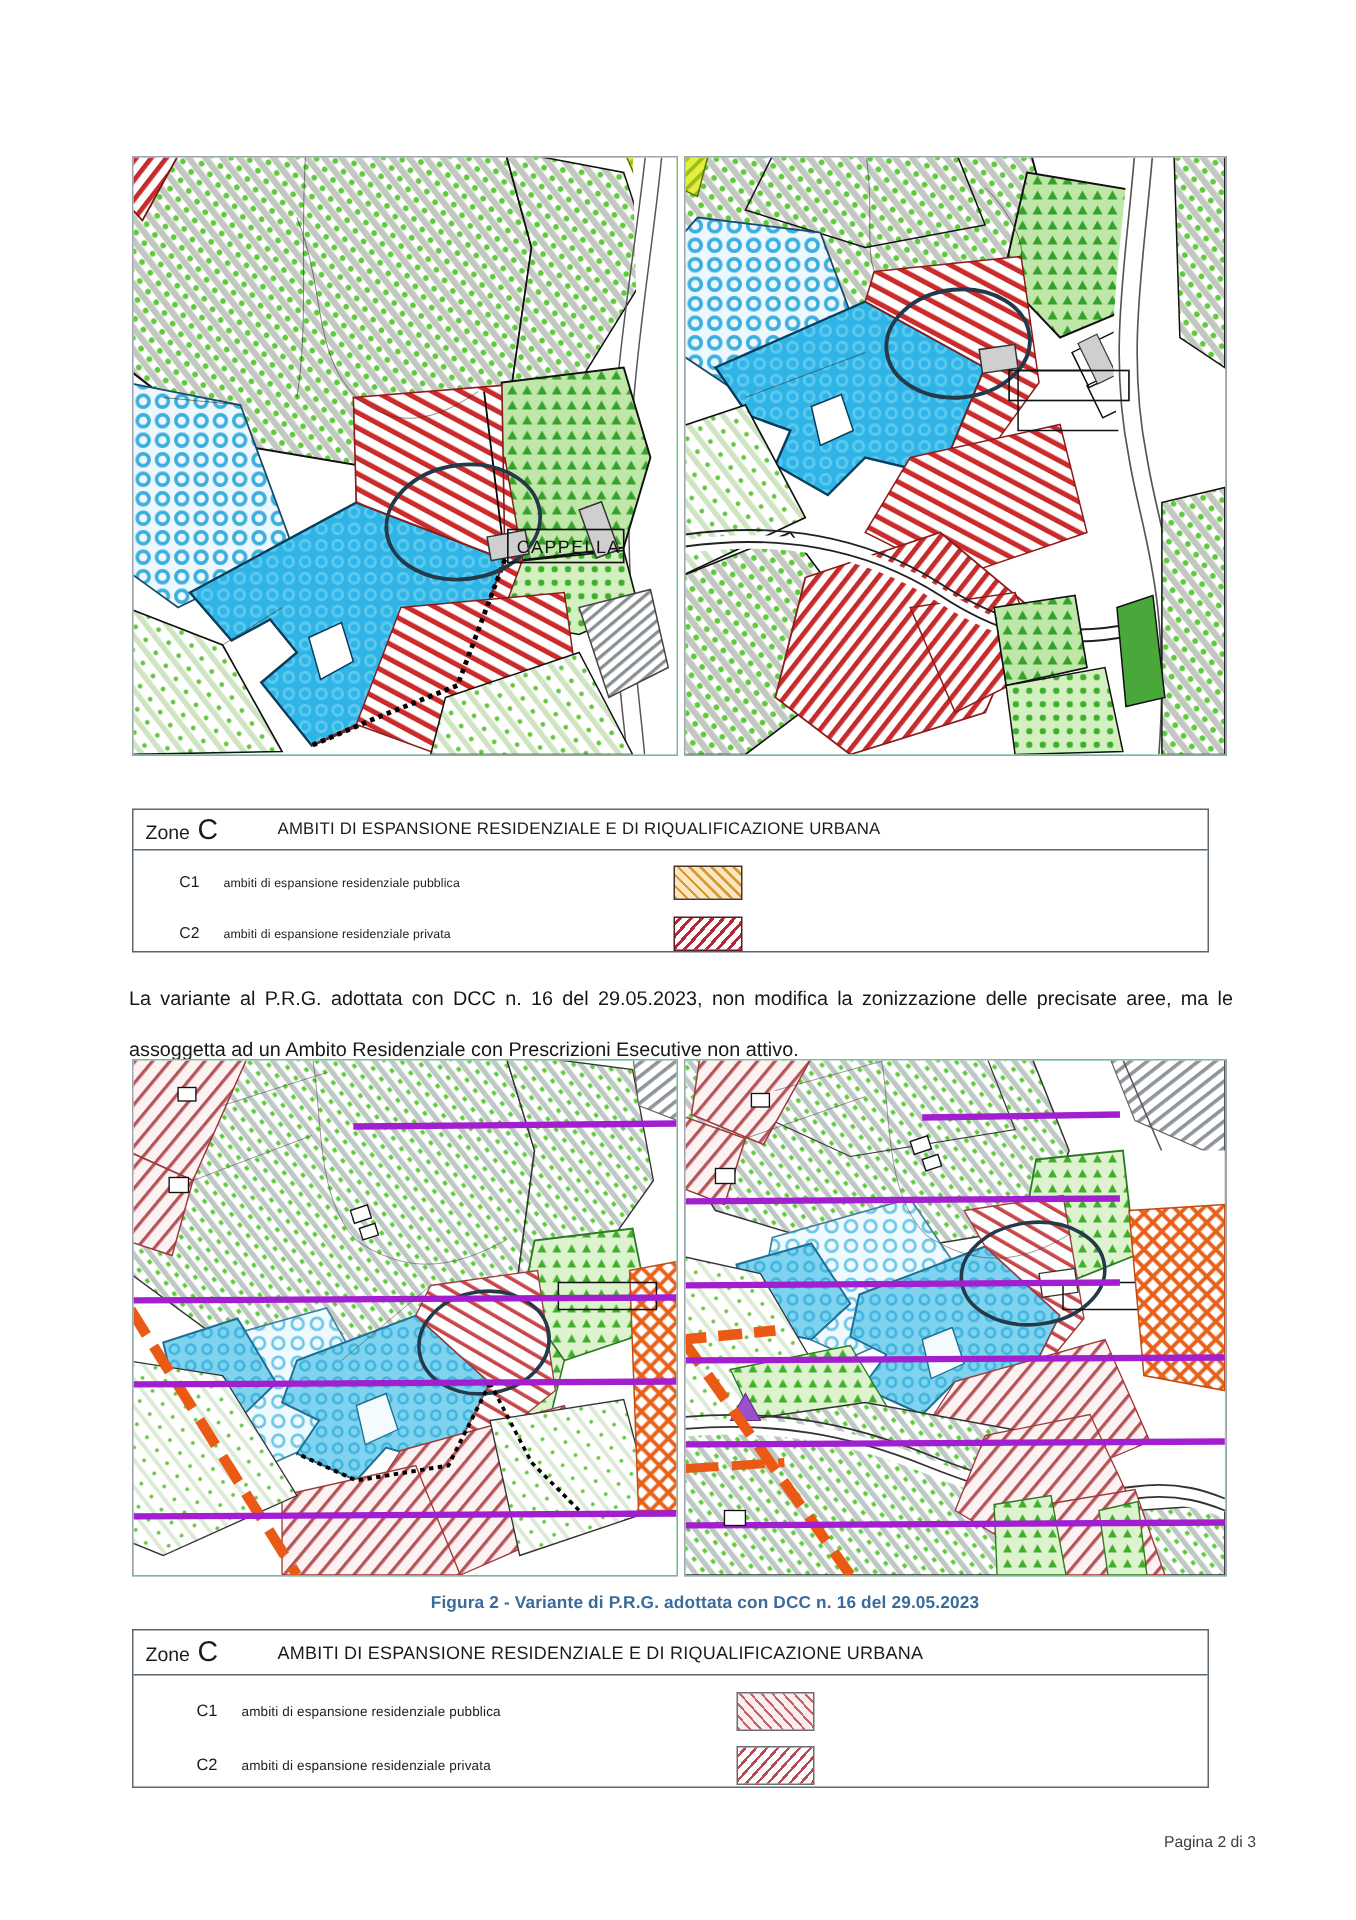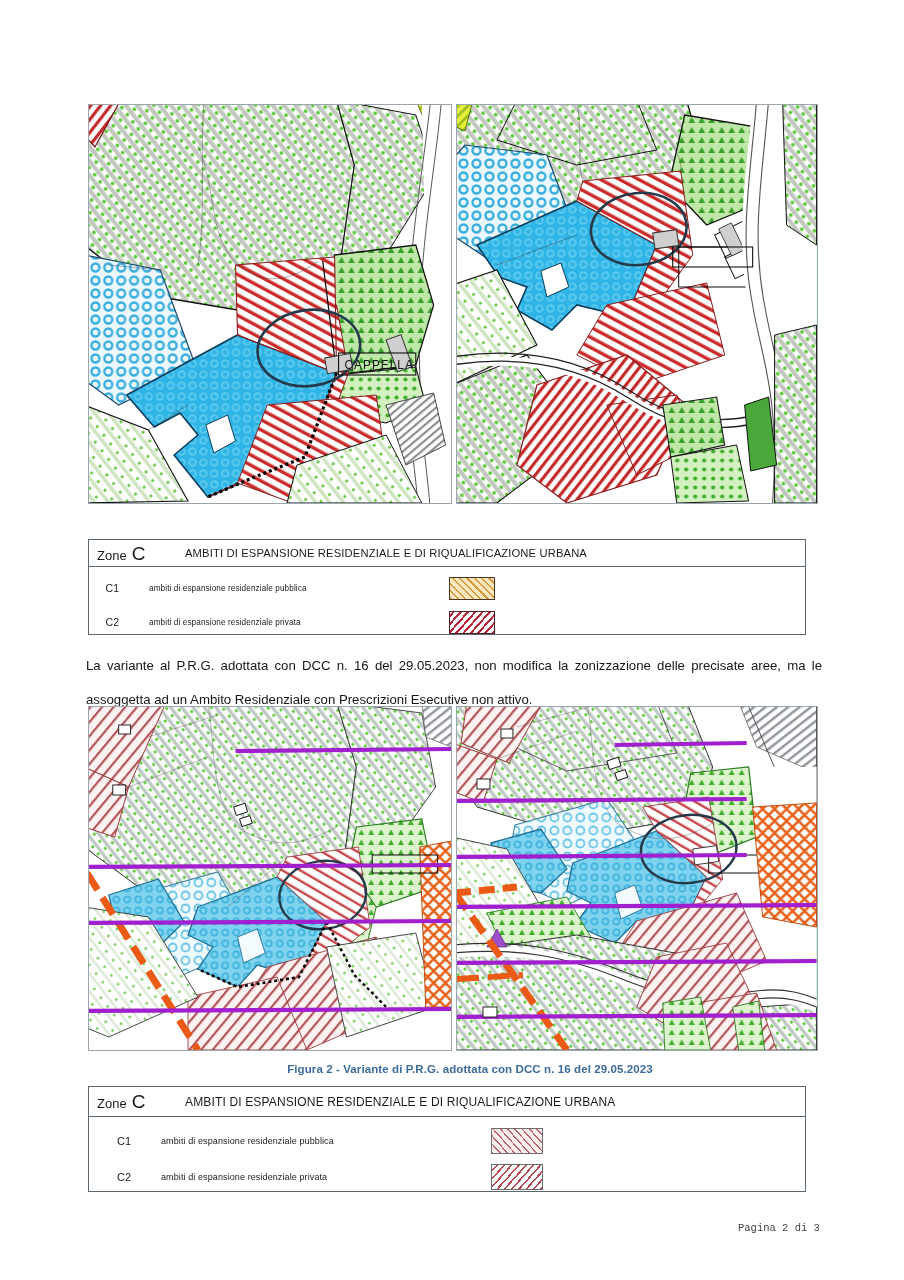--- a/index.html
+++ b/index.html
@@ -75,21 +75,21 @@
   }
   .legend-rows { padding: 4px 0 4px 0; }
   .legend-row {
     display:flex;
     align-items:center;
     height: 34px;
   }
   .legend-code {
     width: 60px;
     text-align: right;
-    padding-right: 30px;
+    padding-right: 16px;
     font-size: 10.5px;
     color:#1b1b1b;
   }
   .legend-desc {
     flex: 0 0 auto;
     width: 300px;
     font-size: 8.2px;
     color:#1b1b1b;
     letter-spacing: 0.1px;
   }
@@ -570,15 +570,15 @@
         <div class="legend-swatch sw-c1-f2" style="width:52px;height:26px;"></div>
       </div>
       <div class="legend-row" style="height:36px;">
         <div class="legend-code" style="width:72px;font-size:11px;">C2</div>
         <div class="legend-desc" style="width:330px;font-size:9px;">ambiti di espansione residenziale privata</div>
         <div class="legend-swatch sw-c2-f2" style="width:52px;height:26px;"></div>
       </div>
     </div>
   </div>
 
-  <div class="footer" style="left:738px; top:1222px;font-family:Liberation Mono, monospace;">Pagina 2 di 3</div>
+  <div class="footer" style="left:776px; top:1222px;">Pagina 2 di 3</div>
 
 </div>
 
 </body></html>

